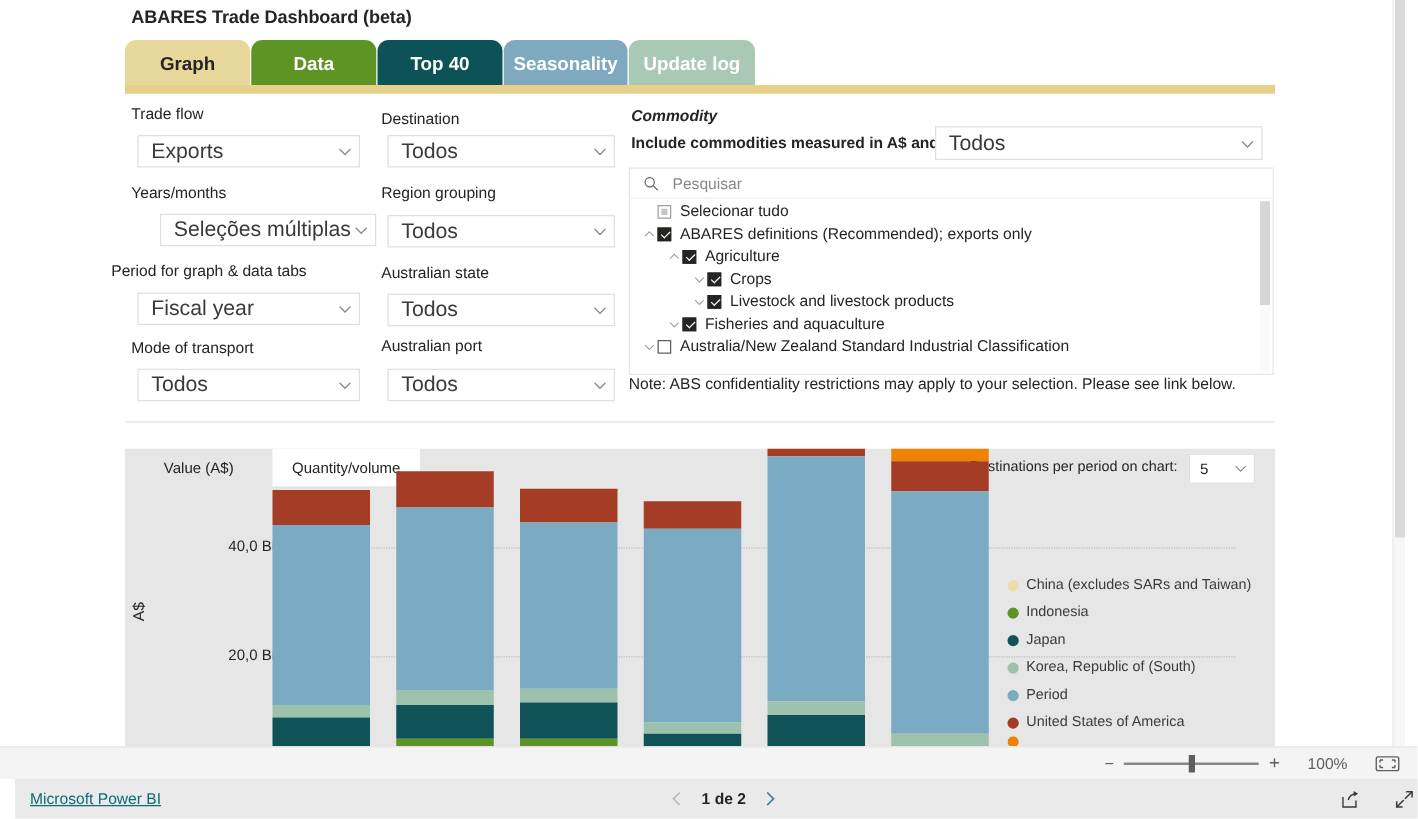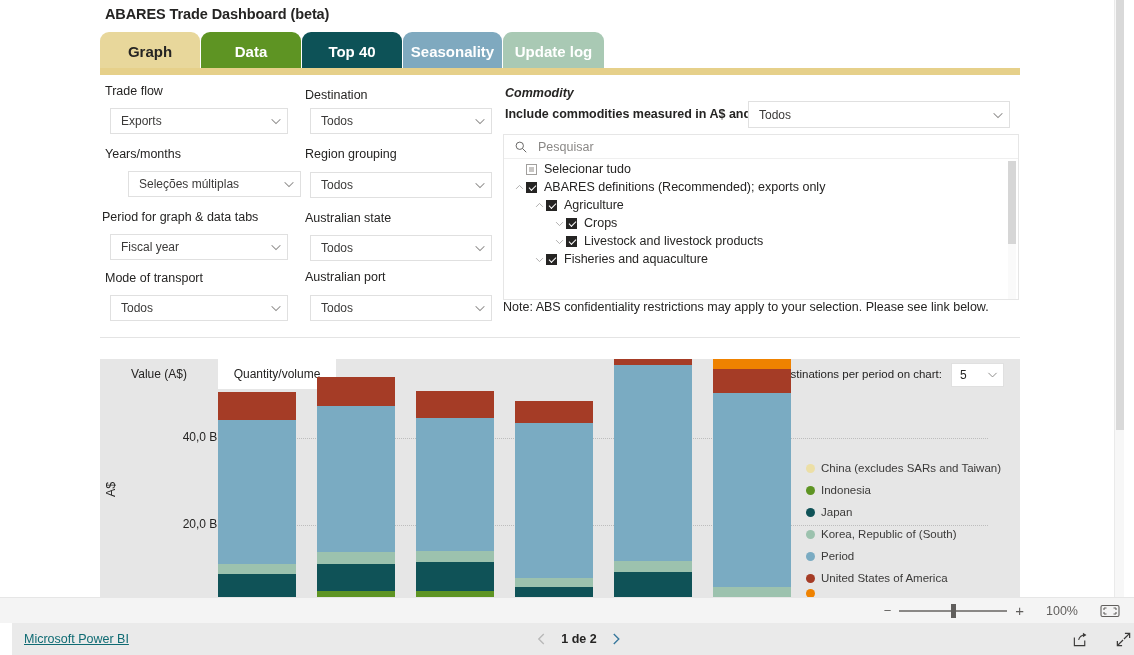--- a/index.html
+++ b/index.html
@@ -53,21 +53,21 @@
 
   
   .filter-label {
     position:absolute; font-size:12.5px; color:#252423; white-space:nowrap;
   }
   .dropdown {
     position:absolute; height:26px; background:#fff;
     border:1px solid #e0e0e0;
     display:flex; align-items:center;
     padding:0 4px 0 10px;
-    font-size:12px; color:#333; cursor:pointer;
+    font-size:17px; color:#333; cursor:pointer;
   }
   .dropdown .dd-val {
     flex:1; white-space:nowrap; overflow:hidden; text-overflow:ellipsis;
     color:#3b3a39;
   }
   .chev { width:14px; height:14px; flex:0 0 14px; opacity:.72; }
   .chev svg { display:block; }
 
   
   #commodity-title { position:absolute; left:505px; top:86px; font-size:12.5px; font-weight:bold;font-style:italic; }
@@ -242,21 +242,21 @@
       </div>
       <div class="filter-label" style="left: 105px; top: 147px;">Years/months</div>
       <div class="dropdown" style="left: 128px; top: 171px; width: 173px;">
         <span class="dd-val">Seleções múltiplas</span>
         <span class="chev">
           <svg viewBox="0 0 16 16" width="14" height="14">
             <path d="M3 6 L8 11 L13 6" fill="none" stroke="#605e5c" stroke-width="1.2"></path>
           </svg>
         </span>
       </div>
-      <div class="filter-label" style="left: 102px; top: 210px;">Period for graph &amp; data tabs</div>
+      <div class="filter-label" style="left: 89px; top: 210px;">Period for graph &amp; data tabs</div>
       <div class="dropdown" style="left: 110px; top: 234px; width: 178px;">
         <span class="dd-val">Fiscal year</span>
         <span class="chev">
           <svg viewBox="0 0 16 16" width="14" height="14">
             <path d="M3 6 L8 11 L13 6" fill="none" stroke="#605e5c" stroke-width="1.2"></path>
           </svg>
         </span>
       </div>
       <div class="filter-label" style="left: 105px; top: 271px;">Mode of transport</div>
       <div class="dropdown" style="left: 110px; top: 295px; width: 178px;">
@@ -372,20 +372,29 @@
           <span>Livestock and livestock products</span>
         </div>
         <div class="tree-row" style="padding-left: 28px;">
           <span class="tree-chev">
             <svg viewBox="0 0 16 16" width="11" height="11">
               <path d="M3 6 L8 11 L13 6" fill="none" stroke="#605e5c" stroke-width="1.2"></path>
             </svg>
           </span>
           <span class="cbox checked"></span>
           <span>Fisheries and aquaculture</span>
+        </div>
+        <div class="tree-row" style="padding-left: 8px;">
+          <span class="tree-chev">
+            <svg viewBox="0 0 16 16" width="11" height="11">
+              <path d="M3 6 L8 11 L13 6" fill="none" stroke="#605e5c" stroke-width="1.2"></path>
+            </svg>
+          </span>
+          <span class="cbox "></span>
+          <span>Australia/New Zealand Standard Industrial Classification</span>
         </div>
       </div>
     <div id="tree-scroll-track"></div>
     <div id="tree-scroll-thumb"></div>
   </div>
 
   <div id="commodity-note">Note: ABS confidentiality restrictions may apply to your selection. Please see link below.</div>
 
   <div id="divider"></div>
 

